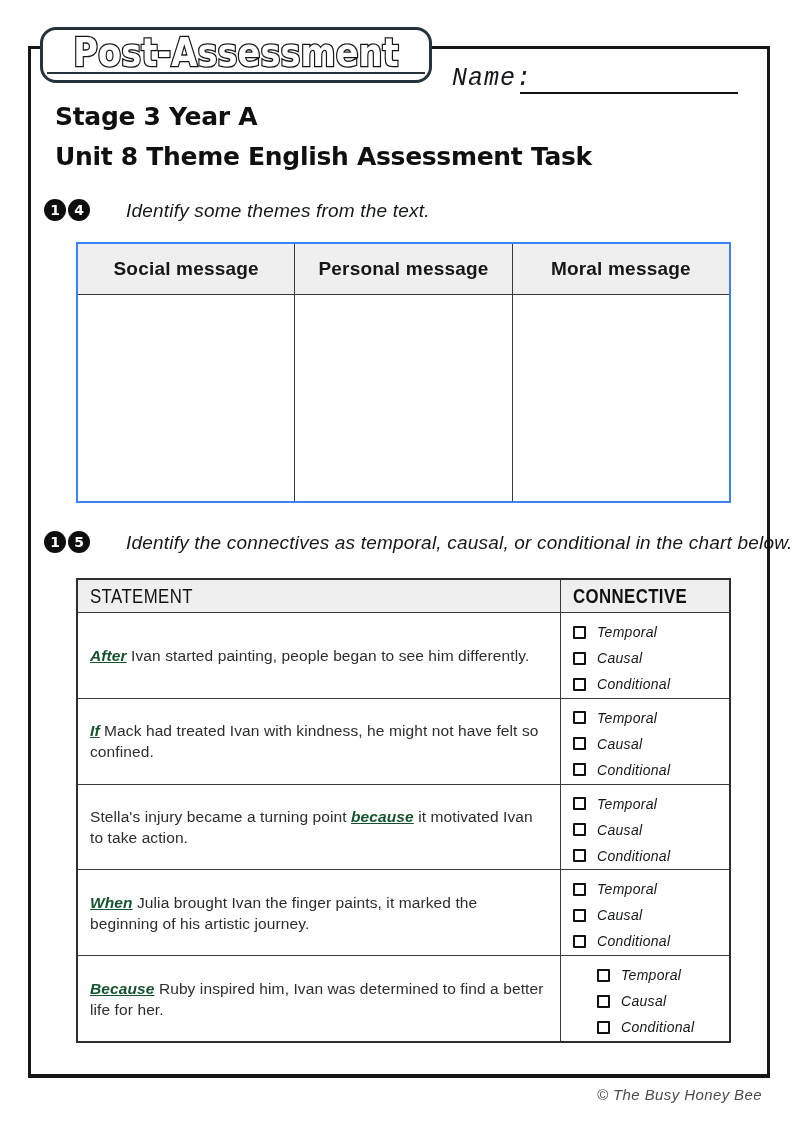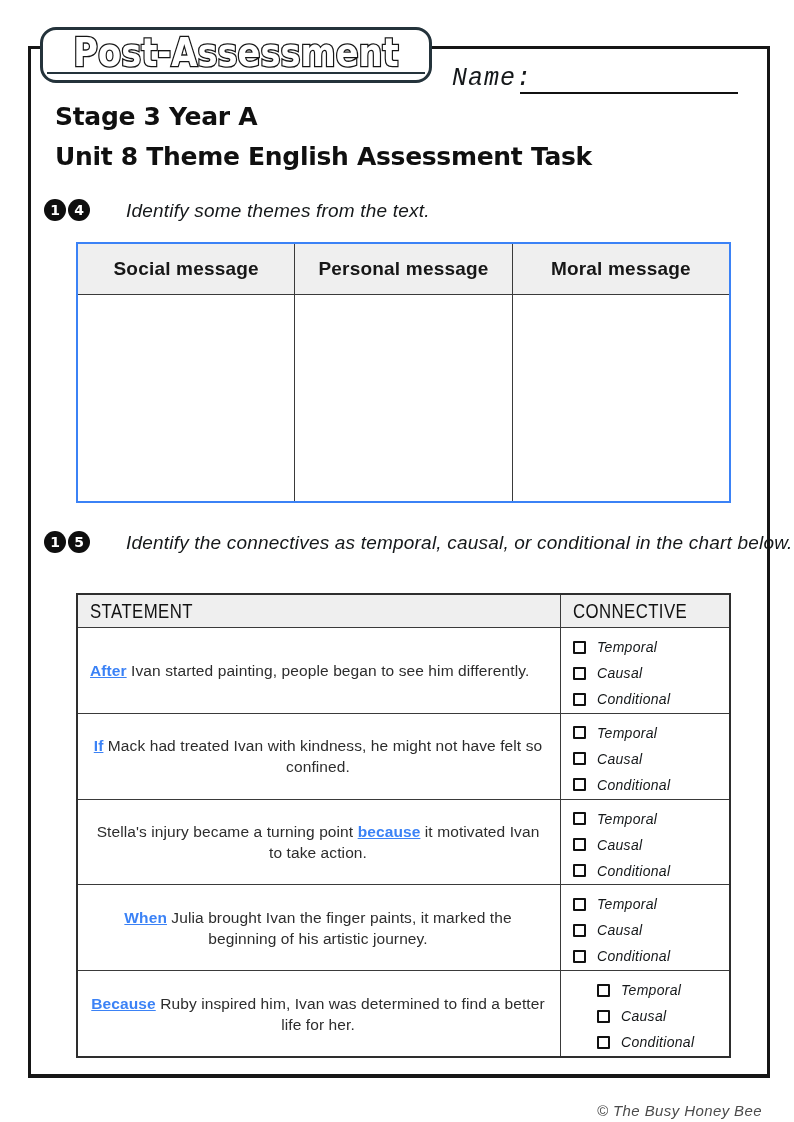--- a/index.html
+++ b/index.html
@@ -117,61 +117,60 @@
     border-right: 1.6px solid #3a3a3a;
   }
   .theme-head-cell:last-child { border-right: none; }
   .theme-body { display: flex; flex: 1; }
   .theme-body-cell { flex: 1; border-right: 1.6px solid #3a3a3a; background: #ffffff; }
   .theme-body-cell:last-child { border-right: none; }
 
   
   .conn-table {
     position: absolute;
-    left: 76px; top: 593px;
+    left: 76px; top: 578px;
     width: 655px; height: 465px;
     border: 2px solid #2e2e2e;
     display: flex;
     flex-direction: column;
-    text-align: center;
   }
   .conn-head { display: flex; height: 33px; background: #efefef; border-bottom: 1.6px solid #3a3a3a; }
   .conn-row { display: flex; flex: 1; border-bottom: 1.6px solid #3a3a3a; }
   .conn-row:last-child { border-bottom: none; gap: 24px; }
   .cell-statement {
     width: 483px;
     border-right: 1.6px solid #3a3a3a;
     display: flex;
     align-items: center;
     padding: 10px 14px 10px 12px;
   }
   .cell-connective { flex: 1; padding: 6px 0 0 12px; }
   .head-statement {
     width: 483px;
     border-right: 1.6px solid #3a3a3a;
     display: flex; align-items: center;
     padding-left: 12px;
   }
-  .head-connective { flex: 1; display: flex; align-items: center; padding-left: 12px; }
+  .head-connective { flex: 1; display: flex; align-items: center; padding-left: 12px; font-weight: bold; }
   .cond {
     display: inline-block;
     transform: scaleX(0.8);
     transform-origin: 0 50%;
     font-size: 21px;
     letter-spacing: 0.5px;
     color: #121212;
     white-space: nowrap;
   }
   .statement-text {
     font-size: 15.5px;
     line-height: 21px;
     letter-spacing: 0.1px;
     color: #2d2d2d;
   }
-  .lead-bold { font-weight: 700; text-decoration: underline; color: #3b82f6; }
+  .lead-bold { font-weight: 700; text-decoration: underline; color: #14532d; font-style: italic; }
 
   .opt-line { display: flex; align-items: center; height: 26px; }
   .opt-box {
     width: 13px; height: 13px;
     border: 2px solid #111;
     border-radius: 1px;
     background: #fff;
     margin-right: 11px;
     flex: 0 0 auto;
   }
@@ -185,21 +184,20 @@
 
   .footer-credit {
     position: absolute;
     left: 430px; top: 1086px;
     width: 332px;
     text-align: right;
     font-style: italic;
     font-size: 15px;
     letter-spacing: 0.4px;
     color: #4c4c4c;
-    margin-top: 16px;
   }
 </style>
 </head>
 <body>
 
 <div class="page">
 
   <div class="frame"></div>
 
   <div class="bubble">

